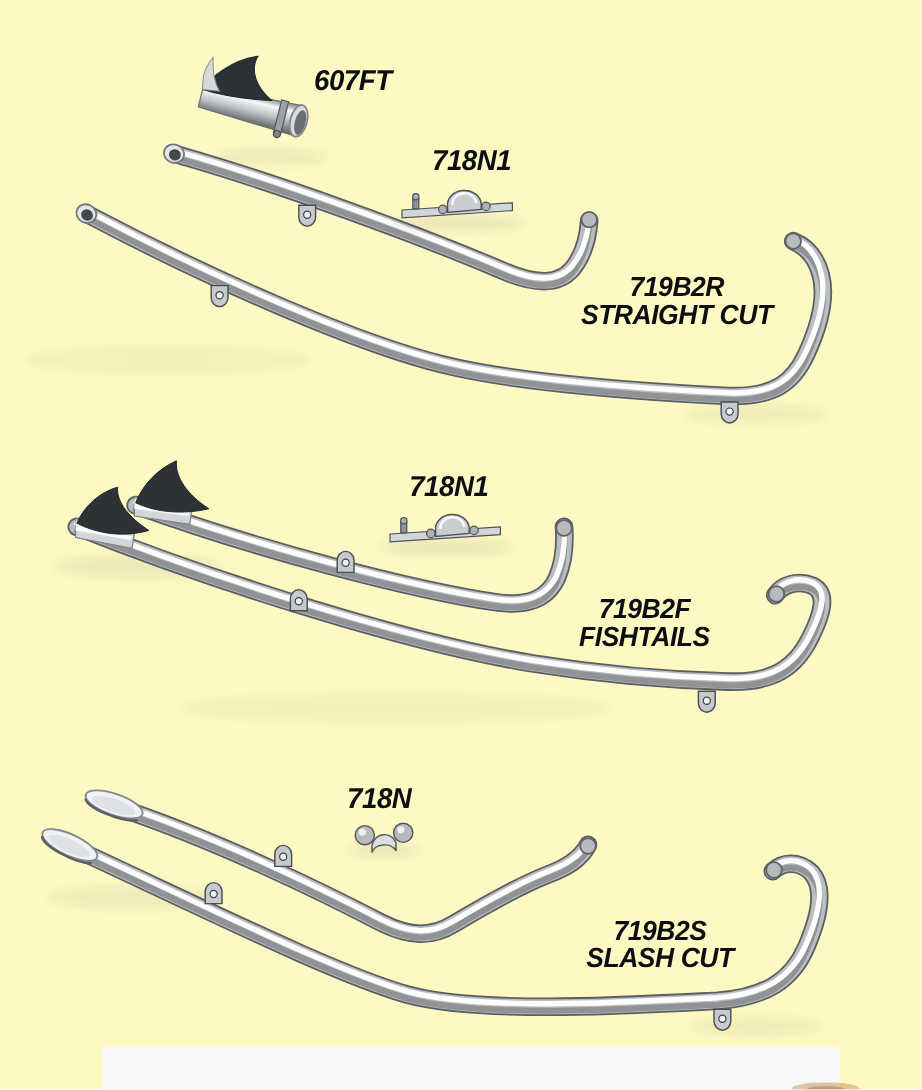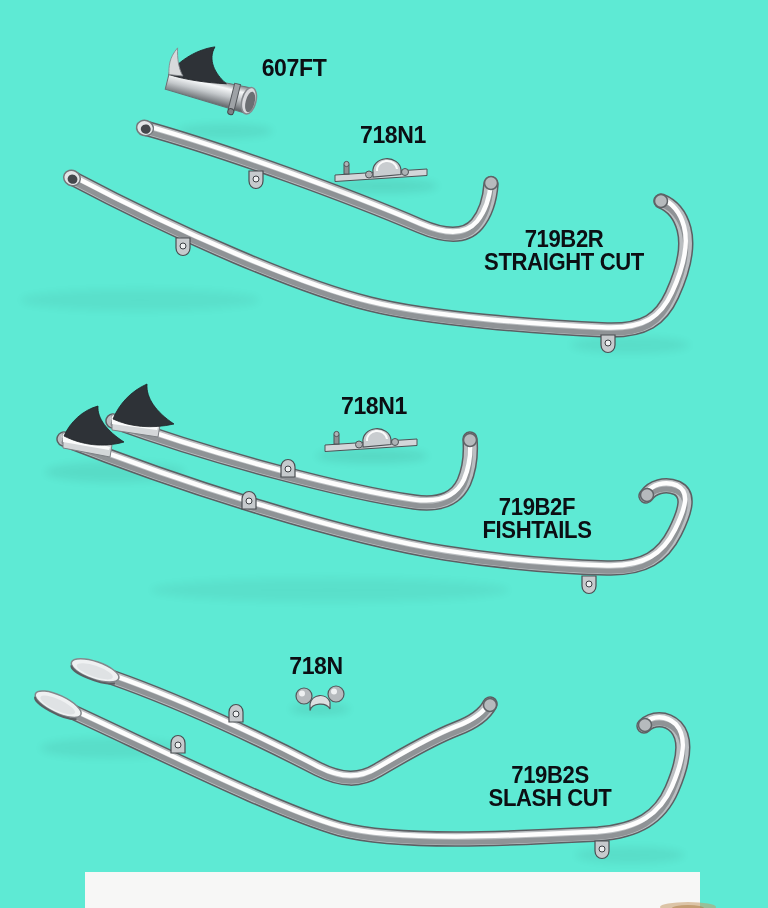--- a/index.html
+++ b/index.html
@@ -1,17 +1,17 @@
 <!DOCTYPE html>
 <html><head>
 <meta charset="utf-8">
 <style>
   html,body{margin:0;padding:0;background:#fff;}
-  .page{position:relative;width:768px;height:908px;background:#5eead4;overflow:hidden;
-        font-family:"Liberation Sans",sans-serif;}
+  .page{position:relative;width:768px;height:908px;background:#fef9c3;overflow:hidden;
+        font-family:"Liberation Sans",sans-serif;font-style:italic;}
   .art{position:absolute;left:0;top:0;}
   .lbl{position:absolute;font-weight:bold;color:#0c0e13;letter-spacing:-0.4px;
        text-align:center;line-height:23px;font-size:23px;white-space:nowrap;
        transform:scaleX(0.96);transform-origin:center top;}
   .lbl.single{font-size:24px;}
   
   .pe{fill:none;stroke:#5b5f63;stroke-width:15.5;stroke-linecap:round;}
   .pb{fill:none;stroke:#babec1;stroke-width:12.5;stroke-linecap:round;}
   .pm{fill:none;stroke:#8f9396;stroke-width:5;stroke-linecap:round;}
   .ph{fill:none;stroke:#fdfdfd;stroke-width:4.5;stroke-linecap:round;}

